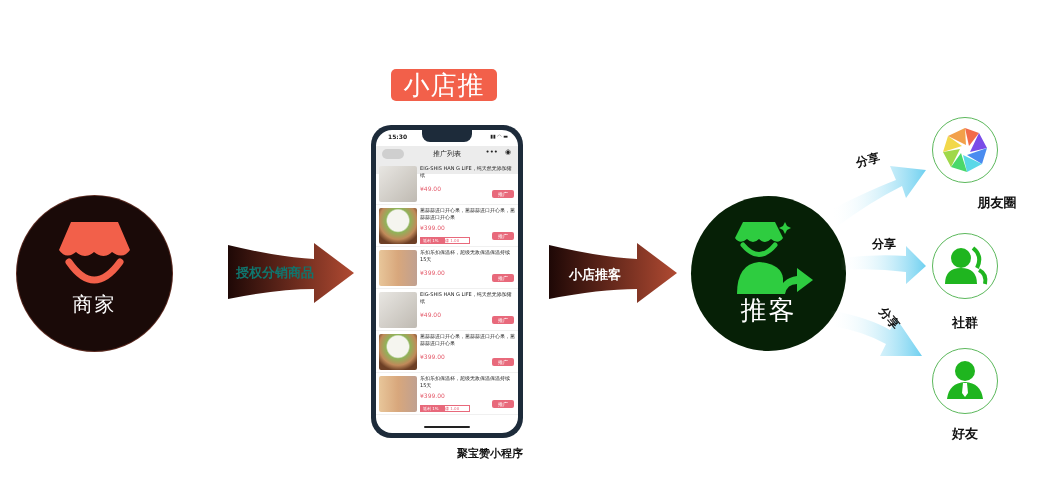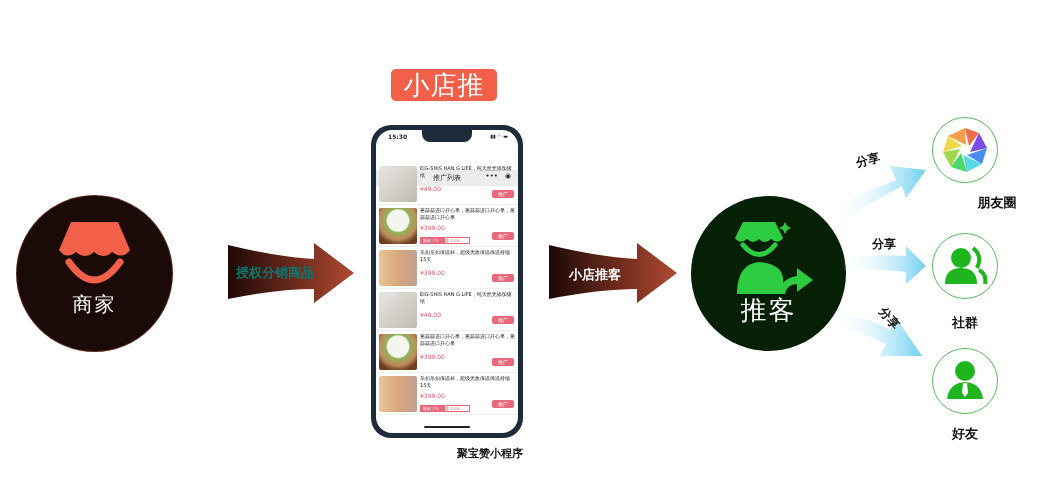--- a/index.html
+++ b/index.html
@@ -27,21 +27,21 @@
 
   
   .phone {
     left: 371px; top: 125px; width: 152px; height: 313px; border-radius: 20px;
     background: #1d2b3a; padding: 5px;
   }
   .screen { position: relative; width: 100%; height: 100%; border-radius: 16px; background: #fff; overflow: hidden; }
   .notch { left: 46px; top: 0; width: 50px; height: 12px; background: #1d2b3a; border-radius: 0 0 8px 8px; }
   .status-time { left: 12px; top: 3px; font-size: 6px; font-weight: bold; color: #222; }
   .status-icons { right: 10px; top: 3px; font-size: 5px; color: #222; }
-  .nav { left: 0; top: 16px; width: 100%; height: 16px; background: #ececec; margin-top: 24px; }
+  .nav { left: 0; top: 16px; width: 100%; height: 28px; background: #ececec; }
   .nav-back { left: 6px; top: 3px; width: 22px; height: 10px; border-radius: 5px; background: #cfcfcf; }
   .nav-title { left: 0; width: 100%; top: 3px; text-align: center; font-size: 7px; color: #222; }
   .nav-more { right: 20px; top: 2px; font-size: 7px; color: #222; }
   .nav-close { right: 7px; top: 2px; font-size: 7px; color: #222; }
 
   .list { left: 0; top: 33px; width: 100%; }
   .item { position: relative; height: 42px; border-bottom: 1px solid #f0f0f0; }
   .thumb { left: 3px; top: 3px; width: 38px; height: 36px; border-radius: 2px; }
   .thumb.box { background: linear-gradient(135deg, #e8e6e2, #bfbab2); }
   .thumb.coco { background: radial-gradient(circle at 50% 35%, #f5f5ef 35%, #8fb35a 40%, #c08a5a 62%, #6d3f25 80%); }

